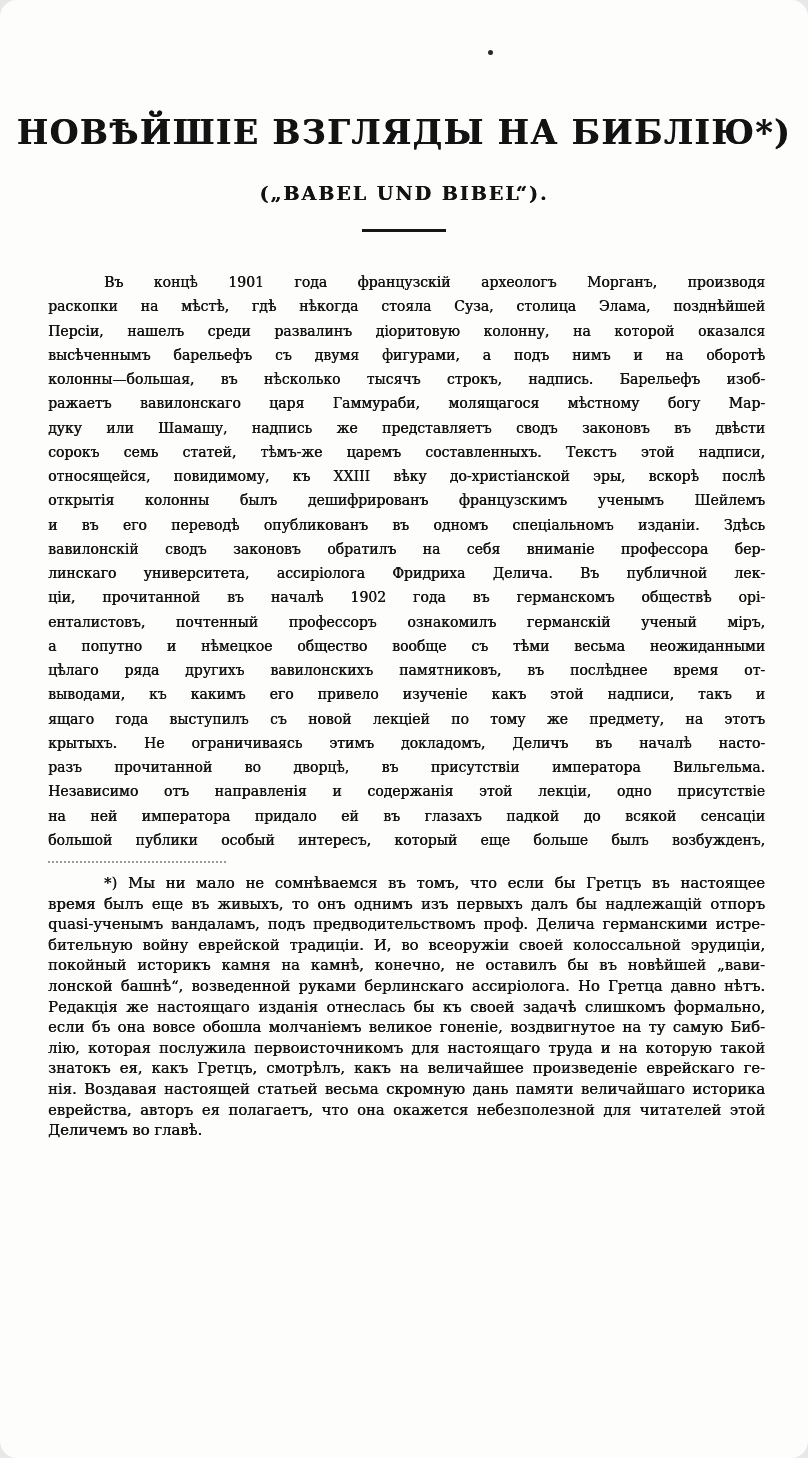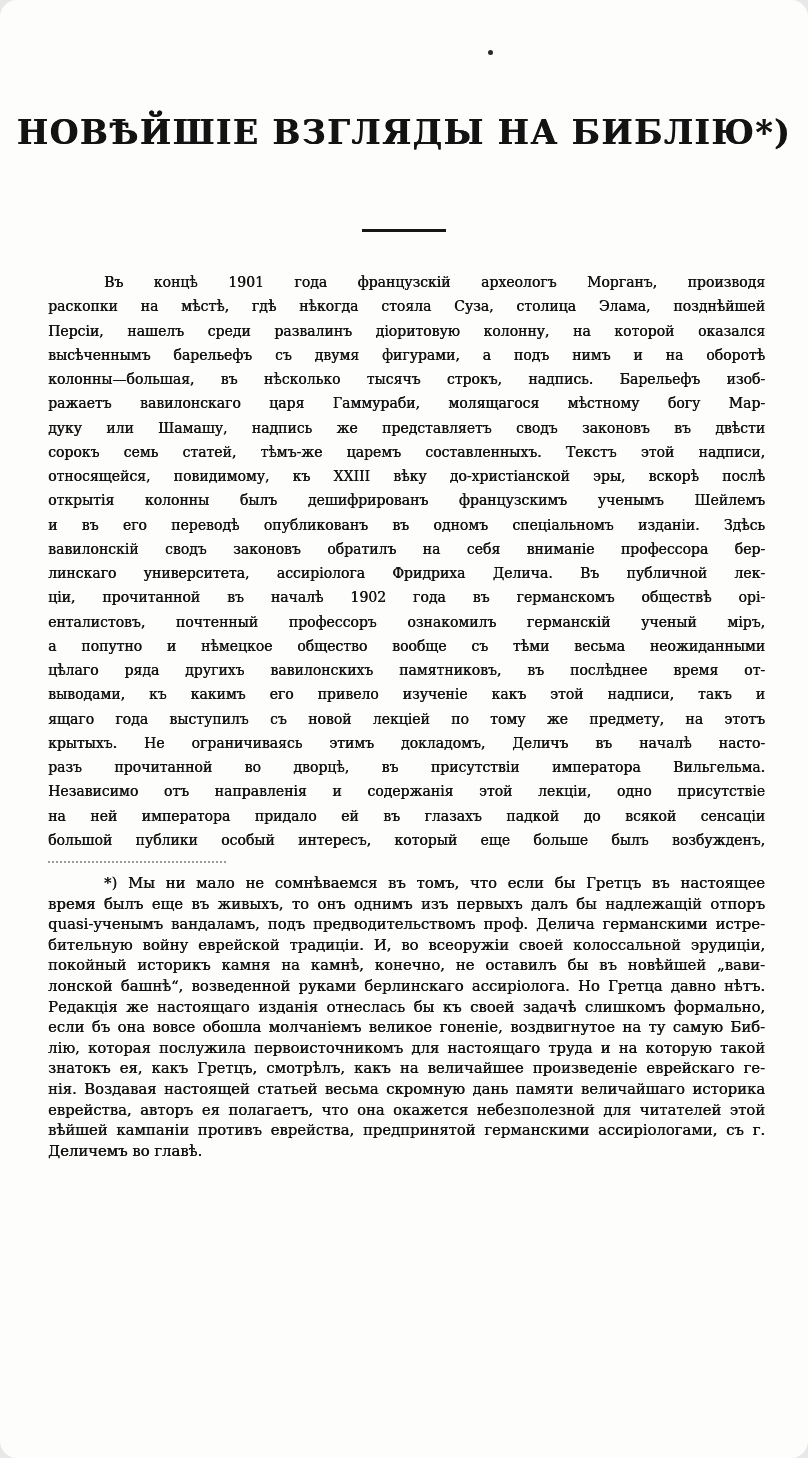--- a/index.html
+++ b/index.html
@@ -67,20 +67,21 @@
 </style>
 </head>
 <body>
 
 <div class="page">
 
   <div class="speck"></div>
 
   <h1 class="title">НОВѢЙШІЕ ВЗГЛЯДЫ НА БИБЛІЮ*)</h1>
 
+  <div class="subtitle">(„BABEL UND BIBEL“).</div>
 
   <div class="title-rule"></div>
 
   <div class="body-block">
     <div class="line indent">Въ концѣ 1901 года французскій археологъ Морганъ, производя</div>
     <div class="line">раскопки на мѣстѣ, гдѣ нѣкогда стояла Суза, столица Элама, позднѣйшей</div>
     <div class="line">Персіи, нашелъ среди развалинъ діоритовую колонну, на которой оказался</div>
     <div class="line">высѣченнымъ барельефъ съ двумя фигурами, а подъ нимъ и на оборотѣ</div>
     <div class="line">колонны—большая, въ нѣсколько тысячъ строкъ, надпись. Барельефъ изоб-</div>
     <div class="line">ражаетъ вавилонскаго царя Гаммураби, молящагося мѣстному богу Мар-</div>
@@ -112,17 +113,16 @@
     <div class="line">quasi-ученымъ вандаламъ, подъ предводительствомъ проф. Делича германскими истре-</div>
     <div class="line">бительную войну еврейской традиціи. И, во всеоружіи своей колоссальной эрудиціи,</div>
     <div class="line">покойный историкъ камня на камнѣ, конечно, не оставилъ бы въ новѣйшей „вави-</div>
     <div class="line">лонской башнѣ“, возведенной руками берлинскаго ассиріолога. Но Гретца давно нѣтъ.</div>
     <div class="line">Редакція же настоящаго изданія отнеслась бы къ своей задачѣ слишкомъ формально,</div>
     <div class="line">если бъ она вовсе обошла молчаніемъ великое гоненіе, воздвигнутое на ту самую Биб-</div>
     <div class="line">лію, которая послужила первоисточникомъ для настоящаго труда и на которую такой</div>
     <div class="line">знатокъ ея, какъ Гретцъ, смотрѣлъ, какъ на величайшее произведеніе еврейскаго ге-</div>
     <div class="line">нія. Воздавая настоящей статьей весьма скромную дань памяти величайшаго историка</div>
     <div class="line">еврейства, авторъ ея полагаетъ, что она окажется небезполезной для читателей этой</div>
-    <div class="line">вѣйшей кампаніи противъ еврейства, предпринятой германскими ассиріологами, съ г.</div>
     <div class="line lastline">Деличемъ во главѣ.</div>
   </div>
 
 </div>
 
 </body></html>

